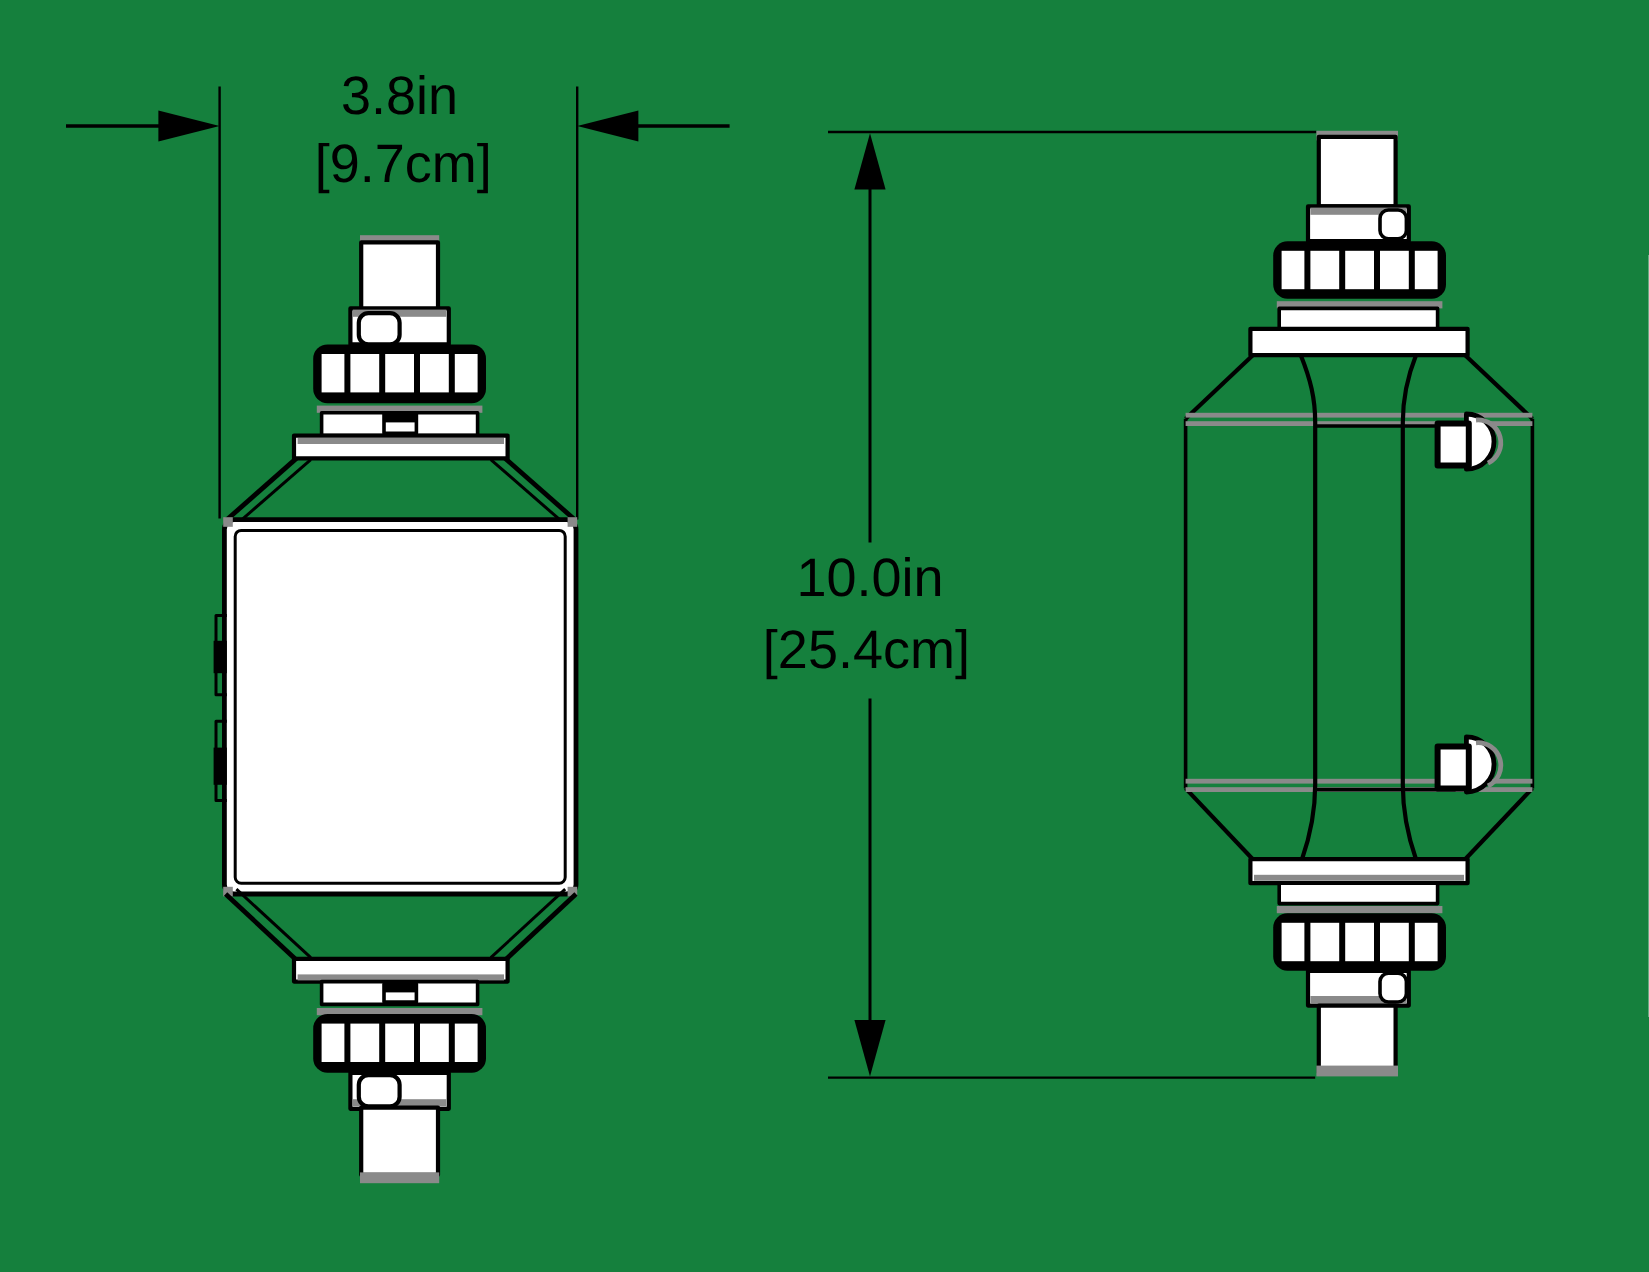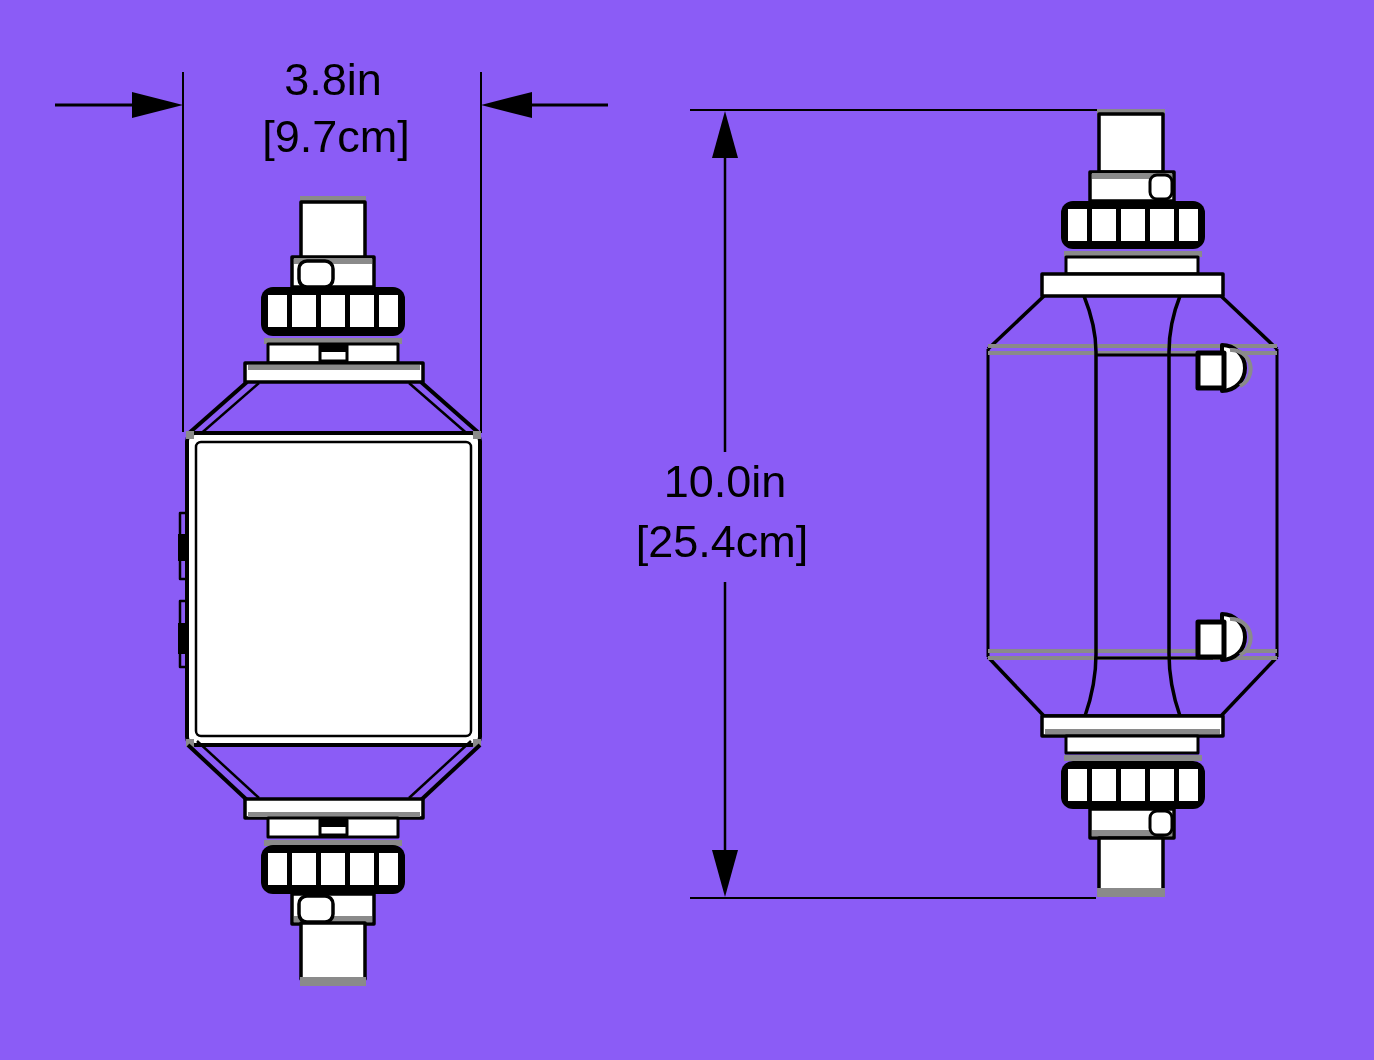--- a/index.html
+++ b/index.html
@@ -1,20 +1,20 @@
 <!DOCTYPE html>
 <html><head>
 <meta charset="utf-8">
 <style>
   html, body { margin: 0; padding: 0; background: #ffffff; }
   .canvas {
     position: relative;
     width: 1374px;
     height: 1060px;
-    background: #8b5cf6;
+    background: #15803d;
     overflow: hidden;
     font-family: "Liberation Sans", sans-serif;
   }
   svg { display: block; }
   text.dim {
     font-family: "Liberation Sans", sans-serif;
     font-size: 45px;
     fill: #000000;
     text-anchor: middle;
   }

